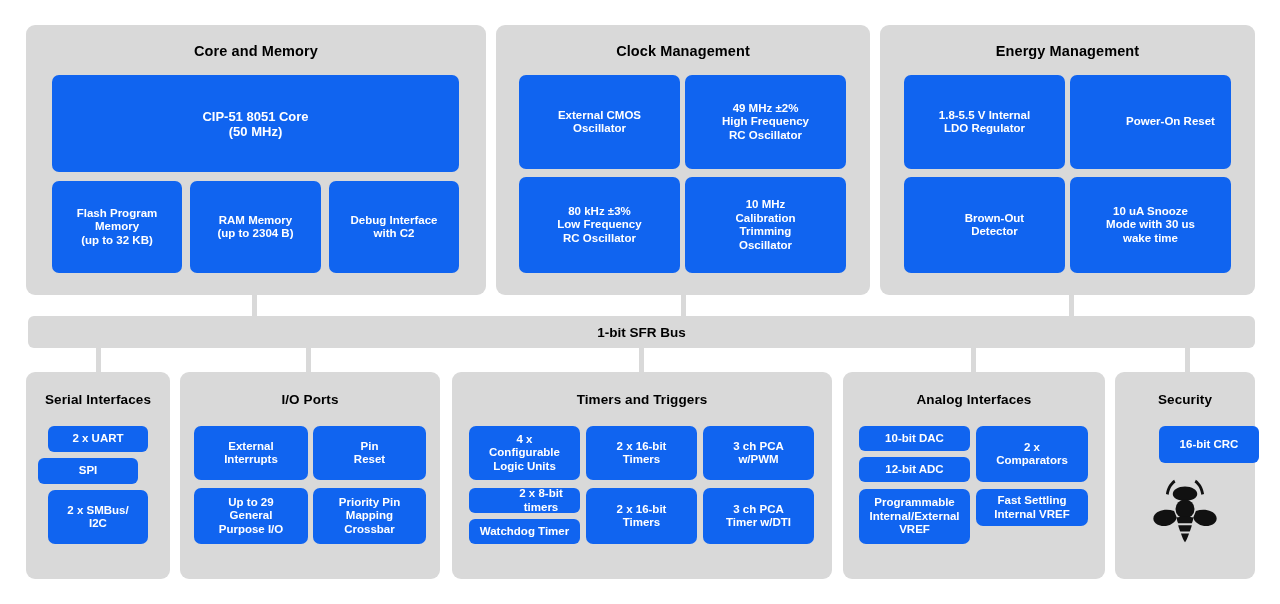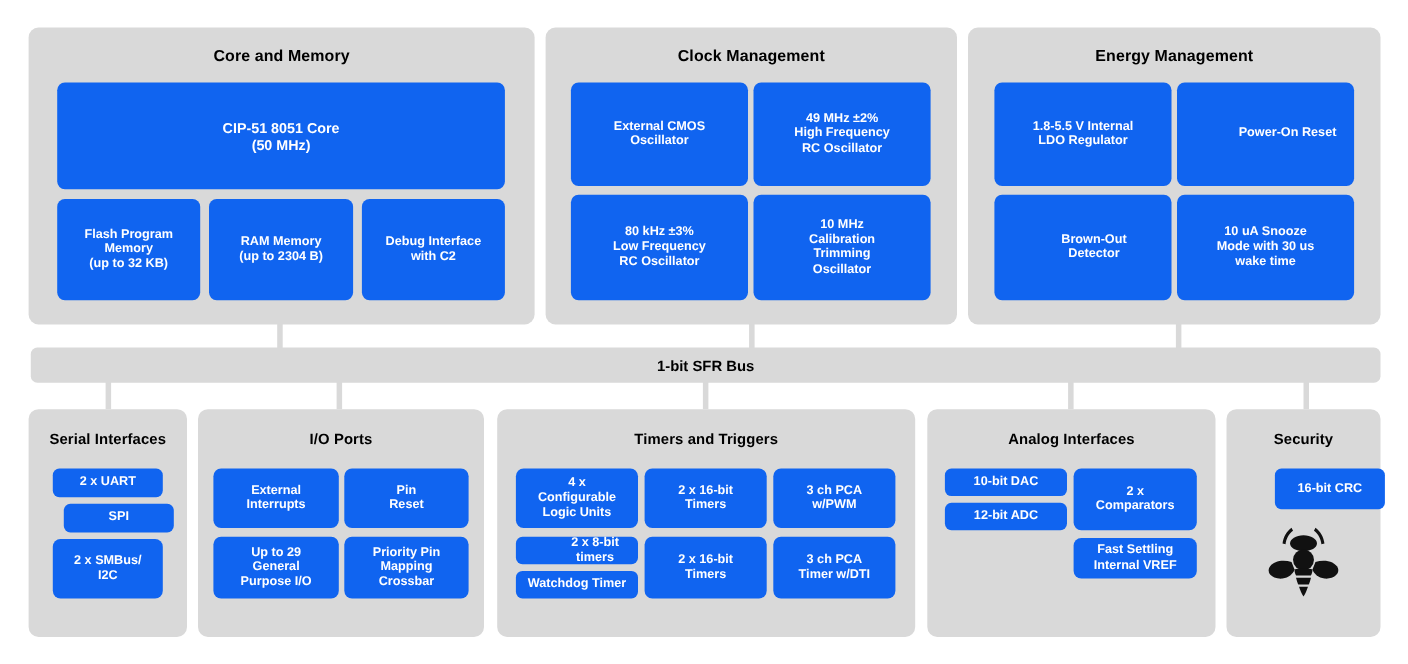--- a/index.html
+++ b/index.html
@@ -143,21 +143,21 @@
 
   <div class="conn" style="left:96px; top:347px; height:25px;"></div>
   <div class="conn" style="left:306px; top:347px; height:25px;"></div>
   <div class="conn" style="left:639px; top:347px; height:25px;"></div>
   <div class="conn" style="left:971px; top:347px; height:25px;"></div>
   <div class="conn" style="left:1185px; top:347px; height:25px;"></div>
 
   <div class="panel" style="left:26px; top:372px; width:144px; height:207px;text-decoration:underline;">
     <div class="panel-title small" style="top:20px;">Serial Interfaces</div>
     <div class="blk pill" style="left:22px; top:54px; width:100px; height:26px;">2 x UART</div>
-    <div class="blk pill" style="left:32px; top:86px; width:100px; height:26px;">SPI</div>
+    <div class="blk pill" style="left:12px; top:86px; width:100px; height:26px;">SPI</div>
     <div class="blk" style="left:22px; top:118px; width:100px; height:54px;">2 x SMBus/
 I2C</div>
   </div>
 
   <div class="panel" style="left:180px; top:372px; width:260px; height:207px;">
     <div class="panel-title small" style="top:20px;">I/O Ports</div>
     <div class="blk" style="left:14px; top:54px; width:114px; height:54px;">External
 Interrupts</div>
     <div class="blk" style="left:133px; top:54px; width:113px; height:54px;">Pin
 Reset</div>
@@ -185,20 +185,23 @@
     <div class="blk" style="left:251px; top:116px; width:111px; height:56px;">3 ch PCA
 Timer w/DTI</div>
   </div>
 
   <div class="panel" style="left:843px; top:372px; width:262px; height:207px;padding-left:44px;">
     <div class="panel-title small" style="top:20px;">Analog Interfaces</div>
     <div class="blk pill" style="left:16px; top:54px; width:111px; height:25px;">10-bit DAC</div>
     <div class="blk pill" style="left:16px; top:85px; width:111px; height:25px;">12-bit ADC</div>
     <div class="blk" style="left:133px; top:54px; width:112px; height:56px;">2 x
 Comparators</div>
+    <div class="blk" style="left:16px; top:117px; width:111px; height:55px;">Programmable
+Internal/External
+VREF</div>
     <div class="blk" style="left:133px; top:117px; width:112px; height:37px;">Fast Settling
 Internal VREF</div>
   </div>
 
   <div class="panel" style="left:1115px; top:372px; width:140px; height:207px;">
     <div class="panel-title small" style="top:20px;">Security</div>
     <div class="blk pill" style="left:20px; top:54px; width:100px; height:37px;margin-left:24px;">16-bit CRC</div>
     <div class="bee" style="left:35px; top:105px; width:70px; height:68px;">
       <svg viewBox="0 0 100 100" width="70" height="68" aria-hidden="true">
         <g fill="#111111">

